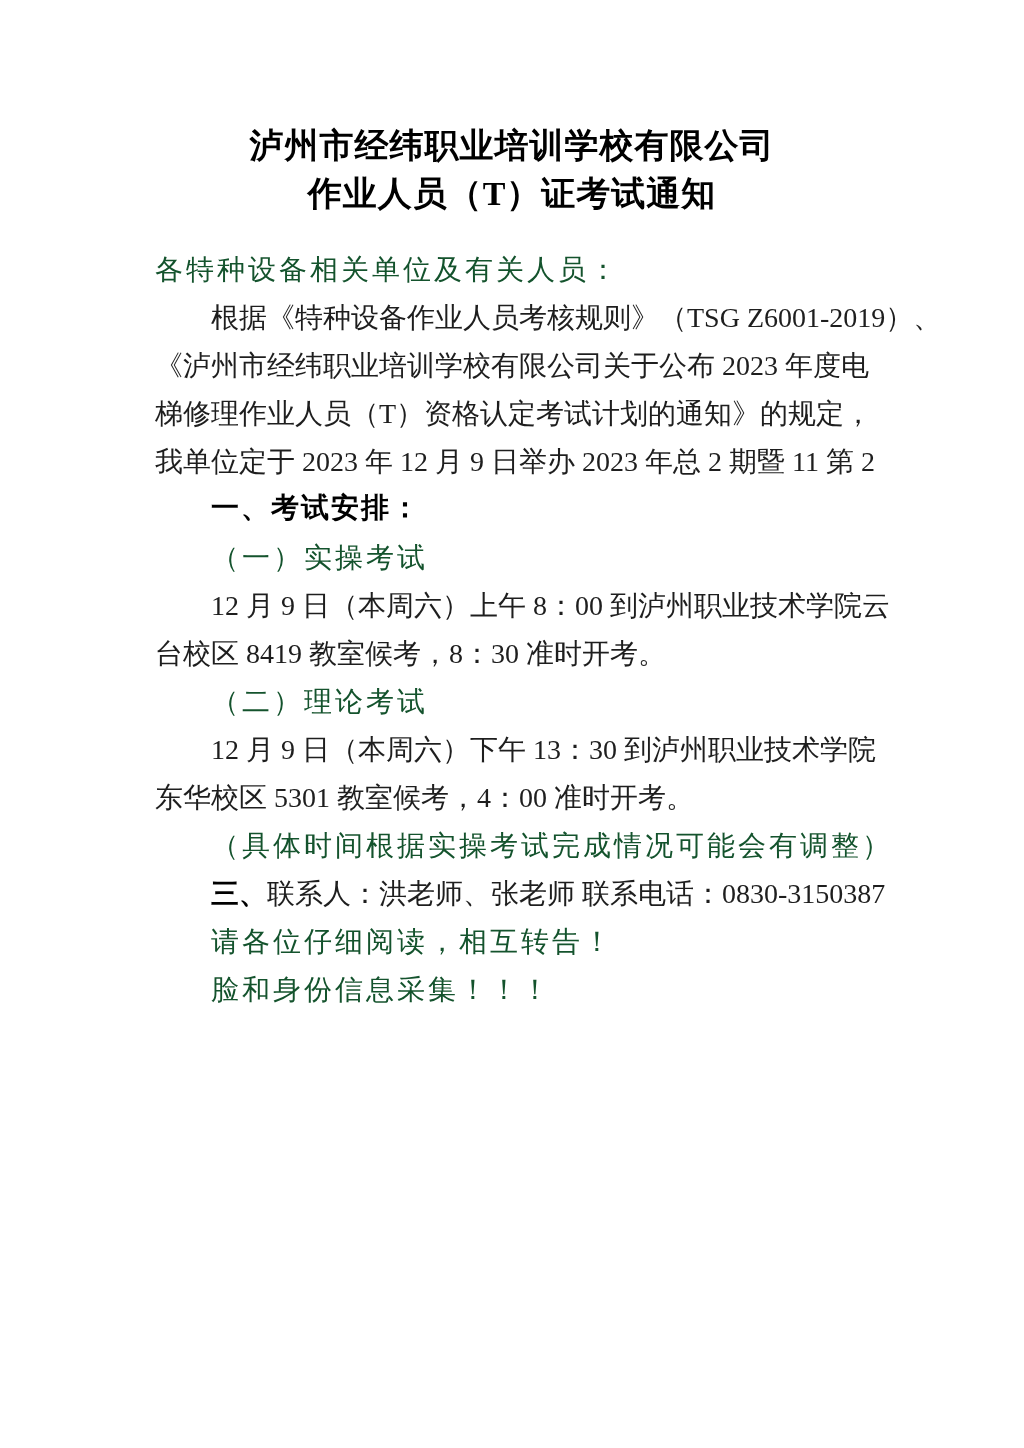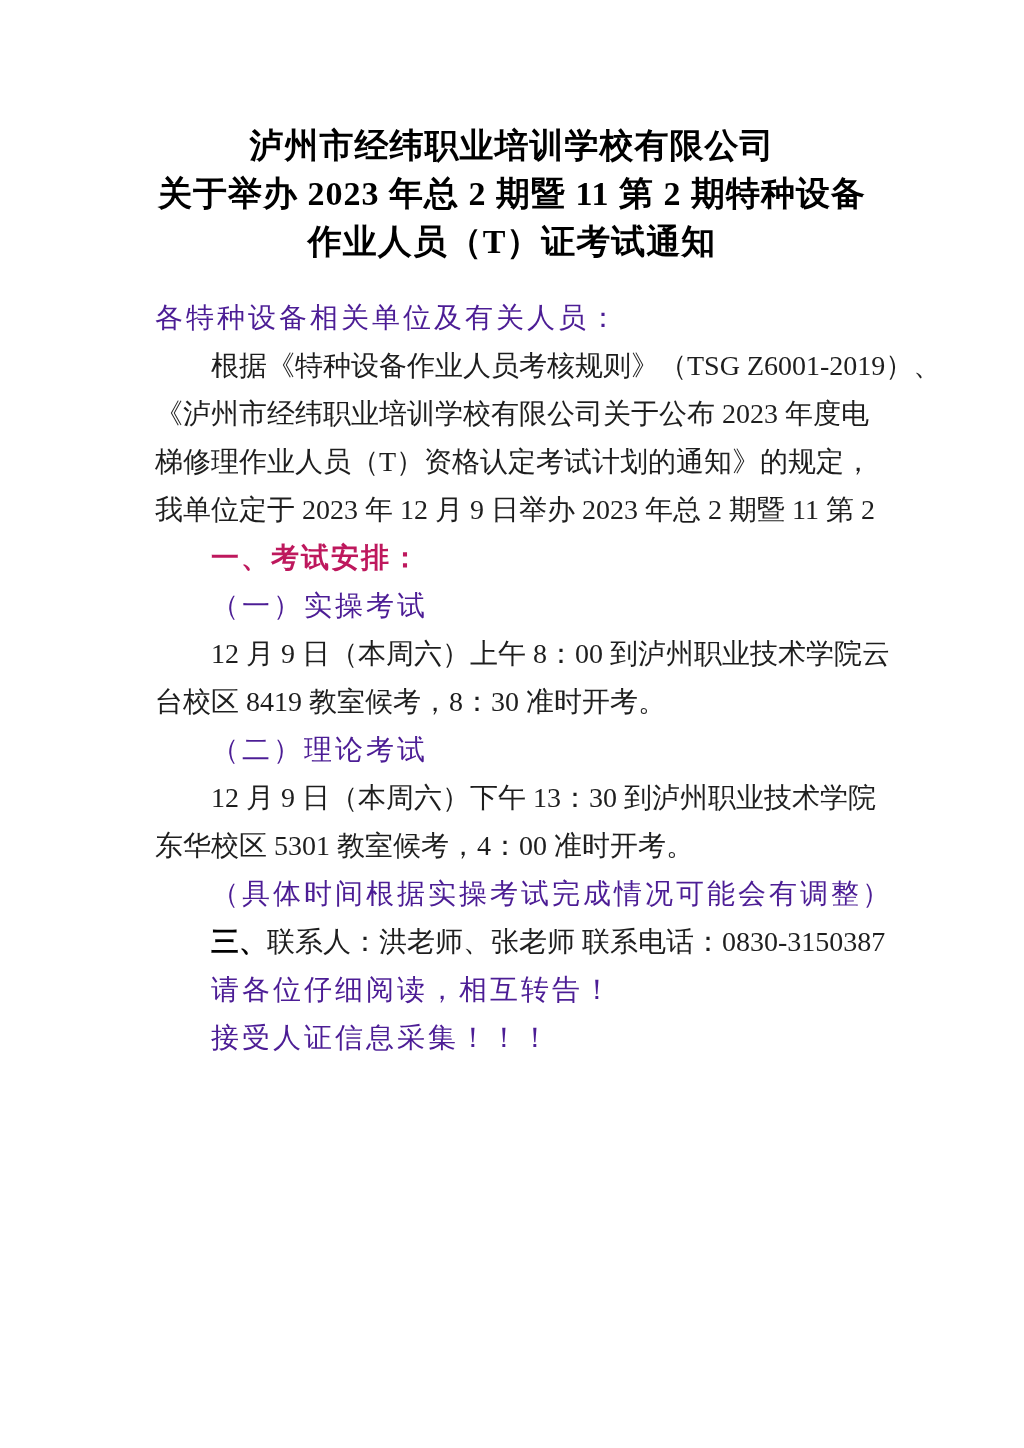--- a/index.html
+++ b/index.html
@@ -38,58 +38,57 @@
     width: 716px;
   }
   .line {
     font-size: 28px;
     line-height: 48px;
     height: 48px;
     white-space: nowrap;
   }
   .indent { text-indent: 56px; }
   .heading {
-    font-family: Liberation Serif, serif;
+    font-family: Liberation Mono, monospace;
     font-weight: bold;
-    color: #be185d;
+    color: #000000;
     letter-spacing: 2px;
   }
   .prefix {
     font-family: "Liberation Sans", "DejaVu Sans", sans-serif;
     font-weight: bold;
     color: #000;
   }
   .kai {
-    color: #4c1d95;
+    color: #14532d;
     letter-spacing: 3px;
   }
 </style>
 </head>
 <body>
 
 <div class="page">
 
   <header class="title-block">
     <div class="title-line">泸州市经纬职业培训学校有限公司</div>
-    <div class="title-line">关于举办 2023 年总 2 期暨 11 第 2 期特种设备</div>
     <div class="title-line">作业人员（T）证考试通知</div>
   </header>
 
   <main class="content">
     <div class="line kai">各特种设备相关单位及有关人员：</div>
     <div class="line indent">根据《特种设备作业人员考核规则》（TSG Z6001-2019）、</div>
     <div class="line">《泸州市经纬职业培训学校有限公司关于公布 2023 年度电</div>
     <div class="line">梯修理作业人员（T）资格认定考试计划的通知》的规定，</div>
     <div class="line">我单位定于 2023 年 12 月 9 日举办 2023 年总 2 期暨 11 第 2</div>
     <div class="line indent heading">一、考试安排：</div>
     <div class="line indent kai">（一）实操考试</div>
     <div class="line indent">12 月 9 日（本周六）上午 8：00 到泸州职业技术学院云</div>
     <div class="line">台校区 8419 教室候考，8：30 准时开考。</div>
     <div class="line indent kai">（二）理论考试</div>
     <div class="line indent">12 月 9 日（本周六）下午 13：30 到泸州职业技术学院</div>
     <div class="line">东华校区 5301 教室候考，4：00 准时开考。</div>
     <div class="line indent kai">（具体时间根据实操考试完成情况可能会有调整）</div>
     <div class="line indent"><span class="prefix">三、</span><span>联系人：洪老师、张老师 联系电话：0830-3150387</span></div>
     <div class="line indent kai">请各位仔细阅读，相互转告！</div>
-    <div class="line indent kai">接受人证信息采集！！！</div>
+    <div class="line indent kai">脸和身份信息采集！！！</div>
   </main>
 
 </div>
 
 </body></html>

